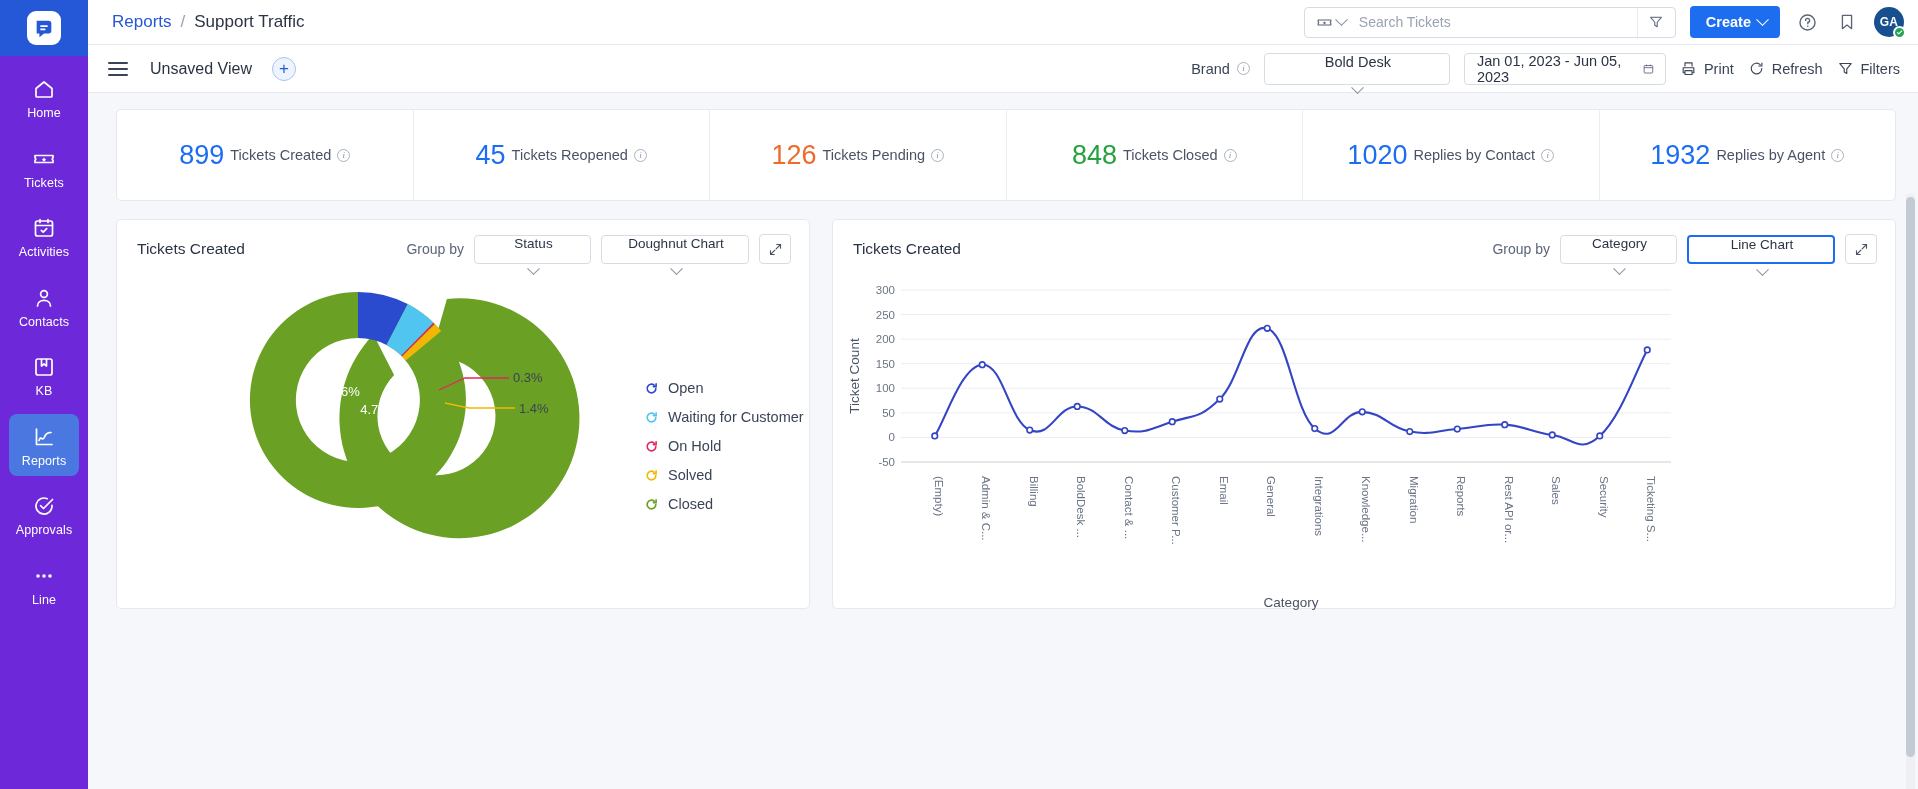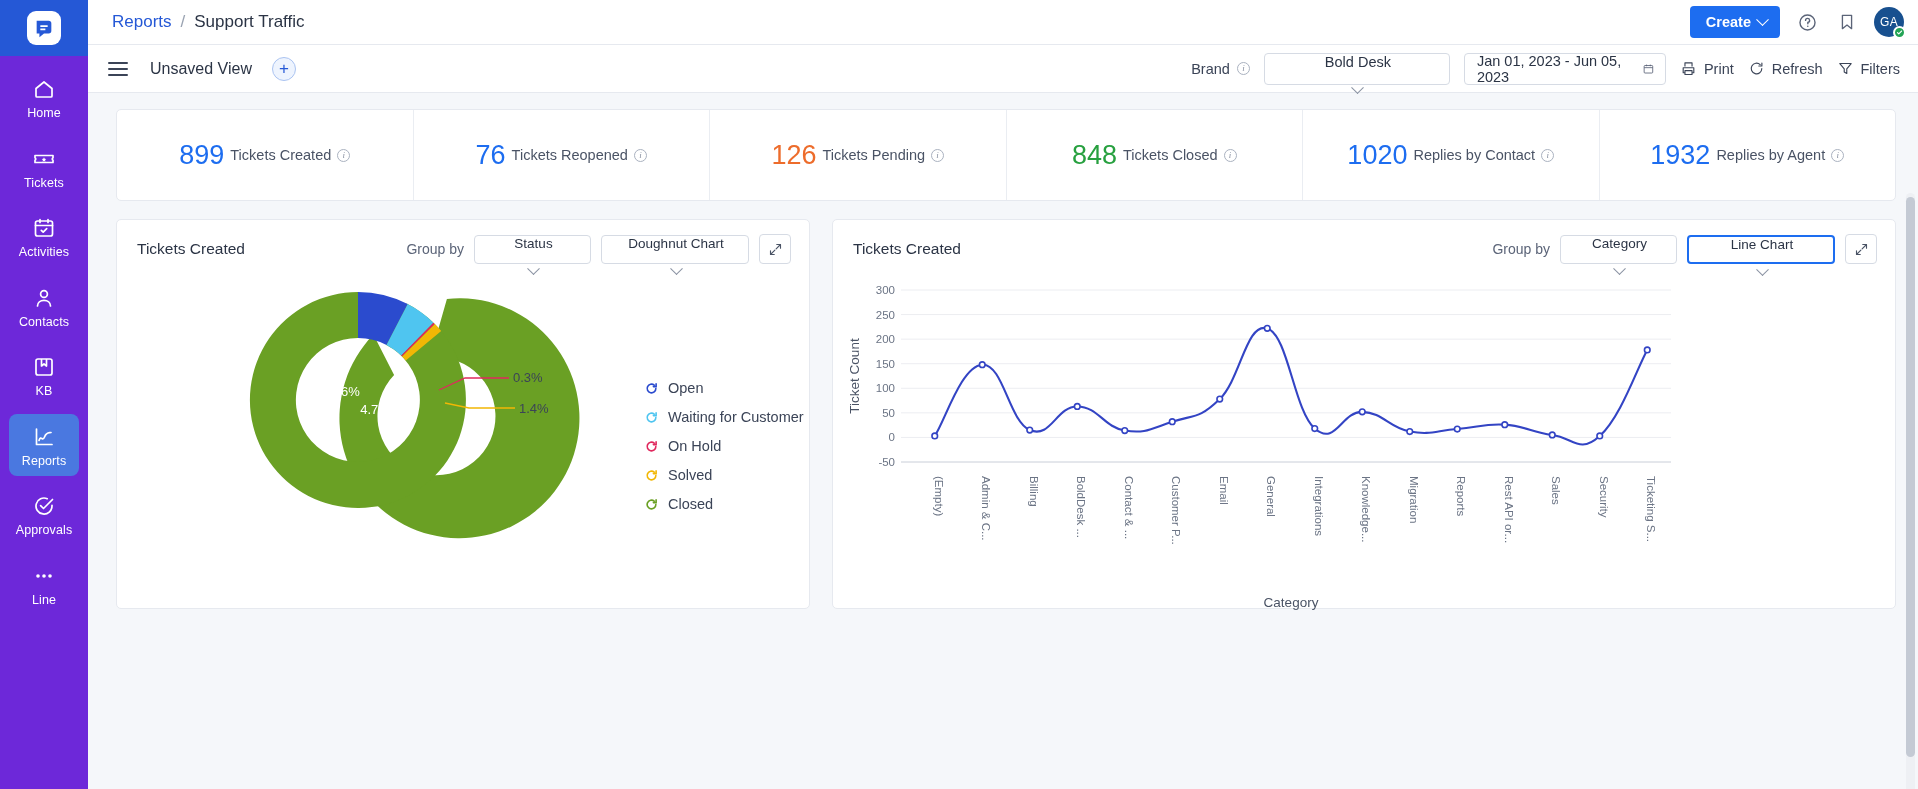--- a/index.html
+++ b/index.html
@@ -72,21 +72,21 @@
   }
   .create-btn {
     display: flex; align-items: center; gap: 7px; height: 32px; padding: 0 13px 0 16px;
     background: #1d6df0; color: #fff; border-radius: 4px; font-size: 14.5px;
     font-weight: 600; cursor: pointer; border: 0;
     font-family: inherit;
   }
   .icon-btn { width: 26px; height: 26px; display:flex; align-items:center; justify-content:center; cursor:pointer; color:#5b6478; }
   .avatar {
     width: 30px; height: 30px; border-radius: 50%; background: #18508f; color: #fff;
-    display:flex; align-items:center; justify-content:center; font-size: 12px; font-weight: 400;
+    display:flex; align-items:center; justify-content:center; font-size: 12px; font-weight: 700;
     position: relative; cursor: pointer; letter-spacing: .3px;
   }
   .avatar .dot {
     position:absolute; right:-2px; bottom:-2px; width: 13px; height: 13px; border-radius: 50%;
     background:#23a455; border: 2px solid #fff; display:flex; align-items:center; justify-content:center;
   }
 
   
   .toolbar {
     height: 48px; background: #fff; border-bottom: 1px solid #e6e9ef;
@@ -264,20 +264,35 @@
   <div class="right">
 
     <header class="topbar">
       <div class="crumb">
         <span class="lnk">Reports</span>
         <span class="sep">/</span>
         <span class="cur">Support Traffic</span>
       </div>
 
       <div class="topbar-right">
+        <div class="searchbox">
+          <div class="sb-type">
+            <svg width="17" height="17" viewBox="0 0 24 24" fill="none" stroke="#5b6478" stroke-width="1.6" stroke-linejoin="round">
+                <path d="M3 8.5h18v2.2a1.5 1.5 0 0 0 0 2.6v2.2H3v-2.2a1.5 1.5 0 0 0 0-2.6z"></path>
+                <path d="m12 10.3.7 1.5 1.6.2-1.2 1.1.3 1.6-1.4-.8-1.4.8.3-1.6-1.2-1.1 1.6-.2z" fill="#5b6478" stroke="none"></path>
+              </svg>
+            <span class="chev"></span>
+          </div>
+          <input class="sb-input" value="" placeholder="Search Tickets" style="">
+          <div class="sb-filter">
+            <svg width="16" height="16" viewBox="0 0 24 24" fill="none" stroke="#5b6478" stroke-width="1.6" stroke-linejoin="round">
+                <path d="M4 5h16l-6.2 7.4V19l-3.6-2v-4.6z"></path>
+              </svg>
+          </div>
+        </div>
 
         <button class="create-btn">
           <span>Create</span>
           <span class="chev white"></span>
         </button>
 
         <div class="icon-btn">
           <svg width="21" height="21" viewBox="0 0 24 24" fill="none" stroke="#5b6478" stroke-width="1.6" stroke-linecap="round">
               <circle cx="12" cy="12" r="8.6"></circle>
               <path d="M9.8 9.6a2.3 2.3 0 1 1 2.6 2.3v1.5"></path>
@@ -359,21 +374,21 @@
 
       <div class="kpi-card">
         <div class="kpi">
           <div class="kpi-val" style="color:#1d6df0">899</div>
           <div class="kpi-lab">
             <span>Tickets Created</span>
             <span class="info-i">i</span>
           </div>
         </div>
         <div class="kpi">
-          <div class="kpi-val" style="color:#1d6df0">76</div>
+          <div class="kpi-val" style="color:#1d6df0">45</div>
           <div class="kpi-lab">
             <span>Tickets Reopened</span>
             <span class="info-i">i</span>
           </div>
         </div>
         <div class="kpi">
           <div class="kpi-val" style="color:#ed6c2b">126</div>
           <div class="kpi-lab">
             <span>Tickets Pending</span>
             <span class="info-i">i</span>

